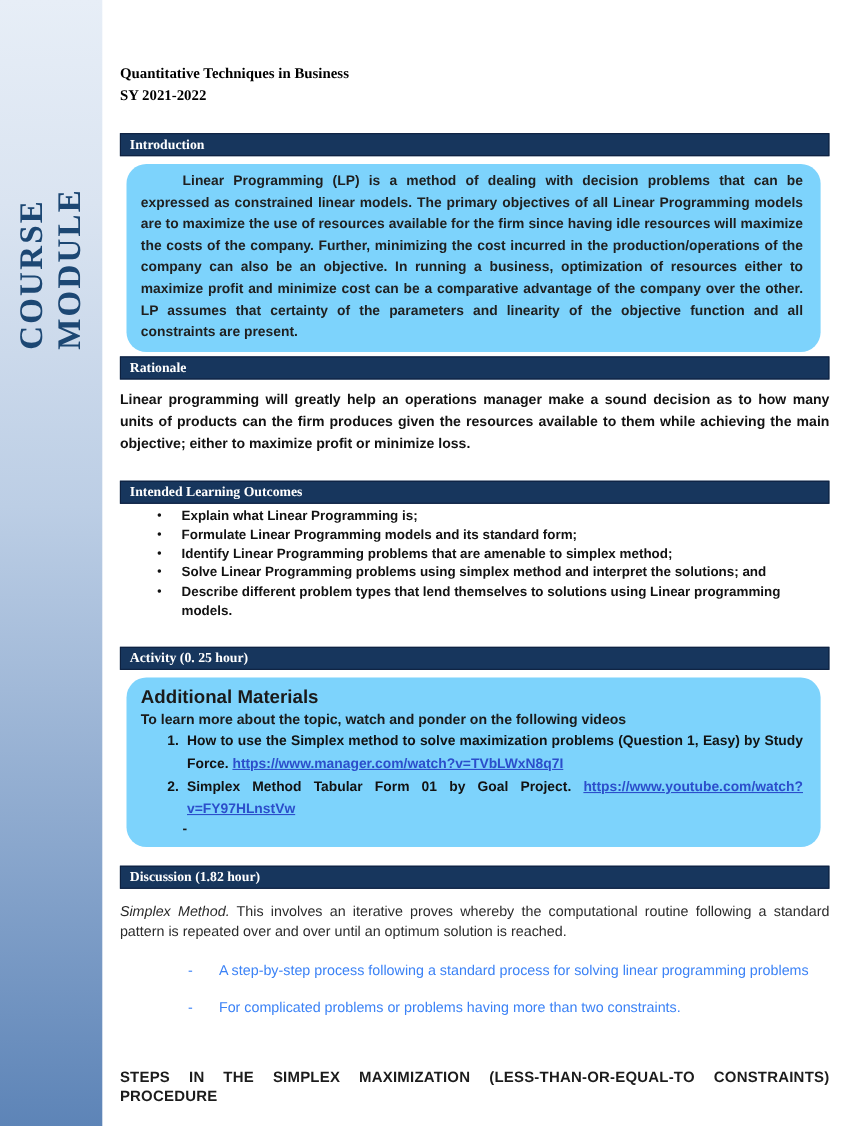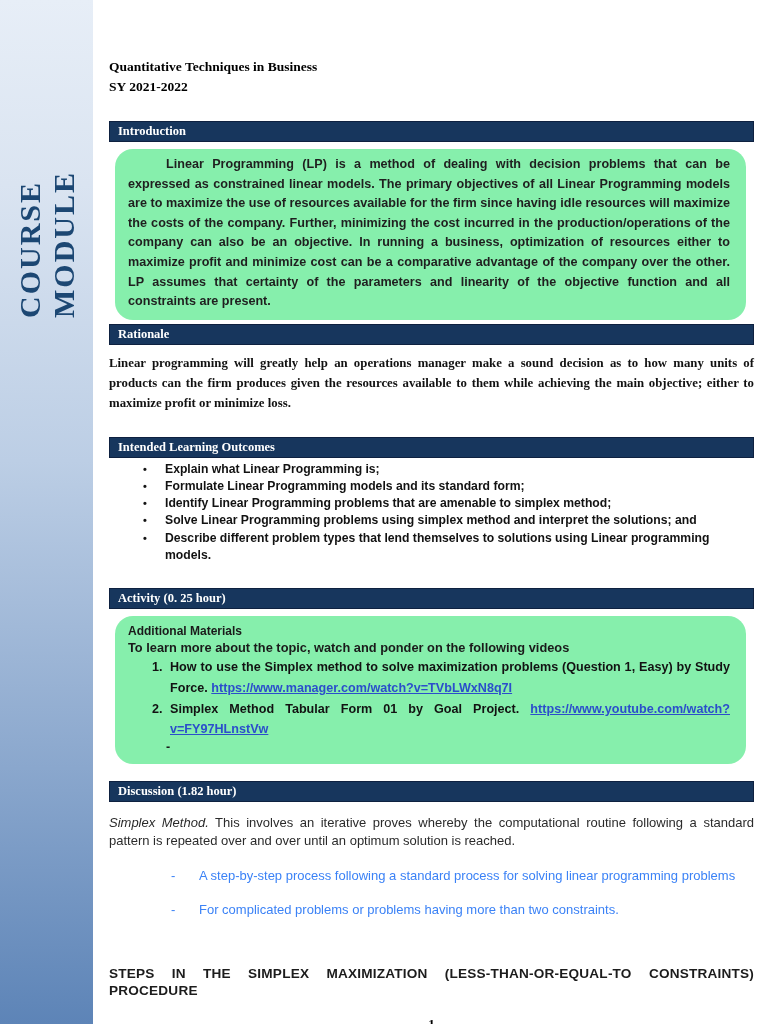--- a/index.html
+++ b/index.html
@@ -13,33 +13,33 @@
     writing-mode:vertical-rl;transform:rotate(180deg);
     font-family:"Liberation Serif","DejaVu Serif",serif;font-weight:700;
     font-size:30px;letter-spacing:2px;color:#1c4773;}
   
   .content{margin-left:93px;width:692px;box-sizing:border-box;padding:57px 31px 0 16px;}
   .doc-title{font-family:"Liberation Serif","DejaVu Serif",serif;font-weight:700;
     font-size:13.5px;line-height:20px;color:#000;margin-bottom:16px;}
   .bar{background:#17365d;border:1px solid #0e2140;color:#fff;
     font-family:"Liberation Serif","DejaVu Serif",serif;font-weight:700;
     font-size:12.5px;line-height:17px;padding:1px 0 1px 8px;margin-top:24px;}
-  .panel{background:#86efac;border-radius:18px;margin:7px 8px 0 6px;padding:6px 16px 8px 13px;}
+  .panel{background:#7dd3fc;border-radius:18px;margin:7px 8px 0 6px;padding:6px 16px 8px 13px;}
   .panel p{margin:0;}
   .intro-para{font-size:12.6px;font-weight:700;line-height:19.6px;text-align:justify;
     text-indent:38px;color:#1f1f1f;}
   .body-bold{font-size:12.8px;font-weight:700;line-height:20px;text-align:justify;
-    color:#121212;margin:8px 0 11px 0;font-family:Liberation Serif, serif;}
+    color:#121212;margin:8px 0 11px 0;}
   
   ul.bullets{list-style:none;margin:3px 0 0 0;padding:0 0 0 34px;}
   ul.bullets li{position:relative;font-size:12.2px;font-weight:700;line-height:17.2px;
     padding-left:22px;color:#121212;}
   ul.bullets li::before{content:"\2022";position:absolute;left:0;top:0;font-size:11px;}
   
-  .panel-title{font-size:12px;font-weight:700;margin:2px 0 2px 0;}
+  .panel-title{font-size:17px;font-weight:700;margin:2px 0 2px 0;}
   .panel-intro{font-size:12.8px;font-weight:700;margin:0 0 0 0;}
   ol.videos{margin:2px 0 0 0;padding:0 0 0 38px;}
   ol.videos li{font-size:12.6px;font-weight:700;line-height:20.8px;text-align:justify;
     padding-left:4px;color:#121212;}
   ol.videos li a{color:#2b4ecb;text-decoration:underline;font-weight:700;word-break:break-all;}
   ol.videos li.force-justify{text-align-last:justify;}
   .trailing-dash{font-size:12.6px;font-weight:700;margin:0 0 2px 38px;line-height:14px;}
   
   .disc-para{font-size:13px;line-height:17.6px;text-align:justify;color:#2b2b2b;margin:12px 0 0 0;}
   .disc-para .lead{font-style:italic;}

